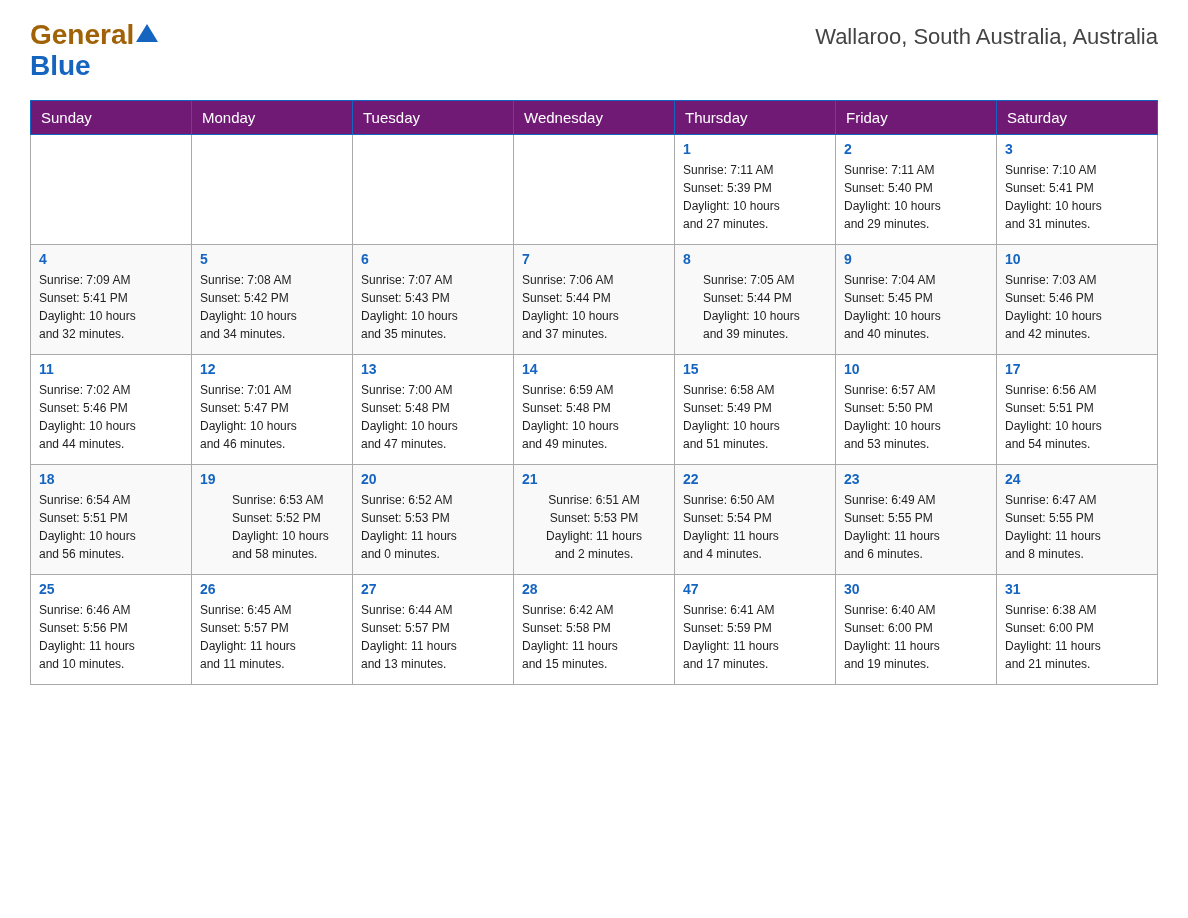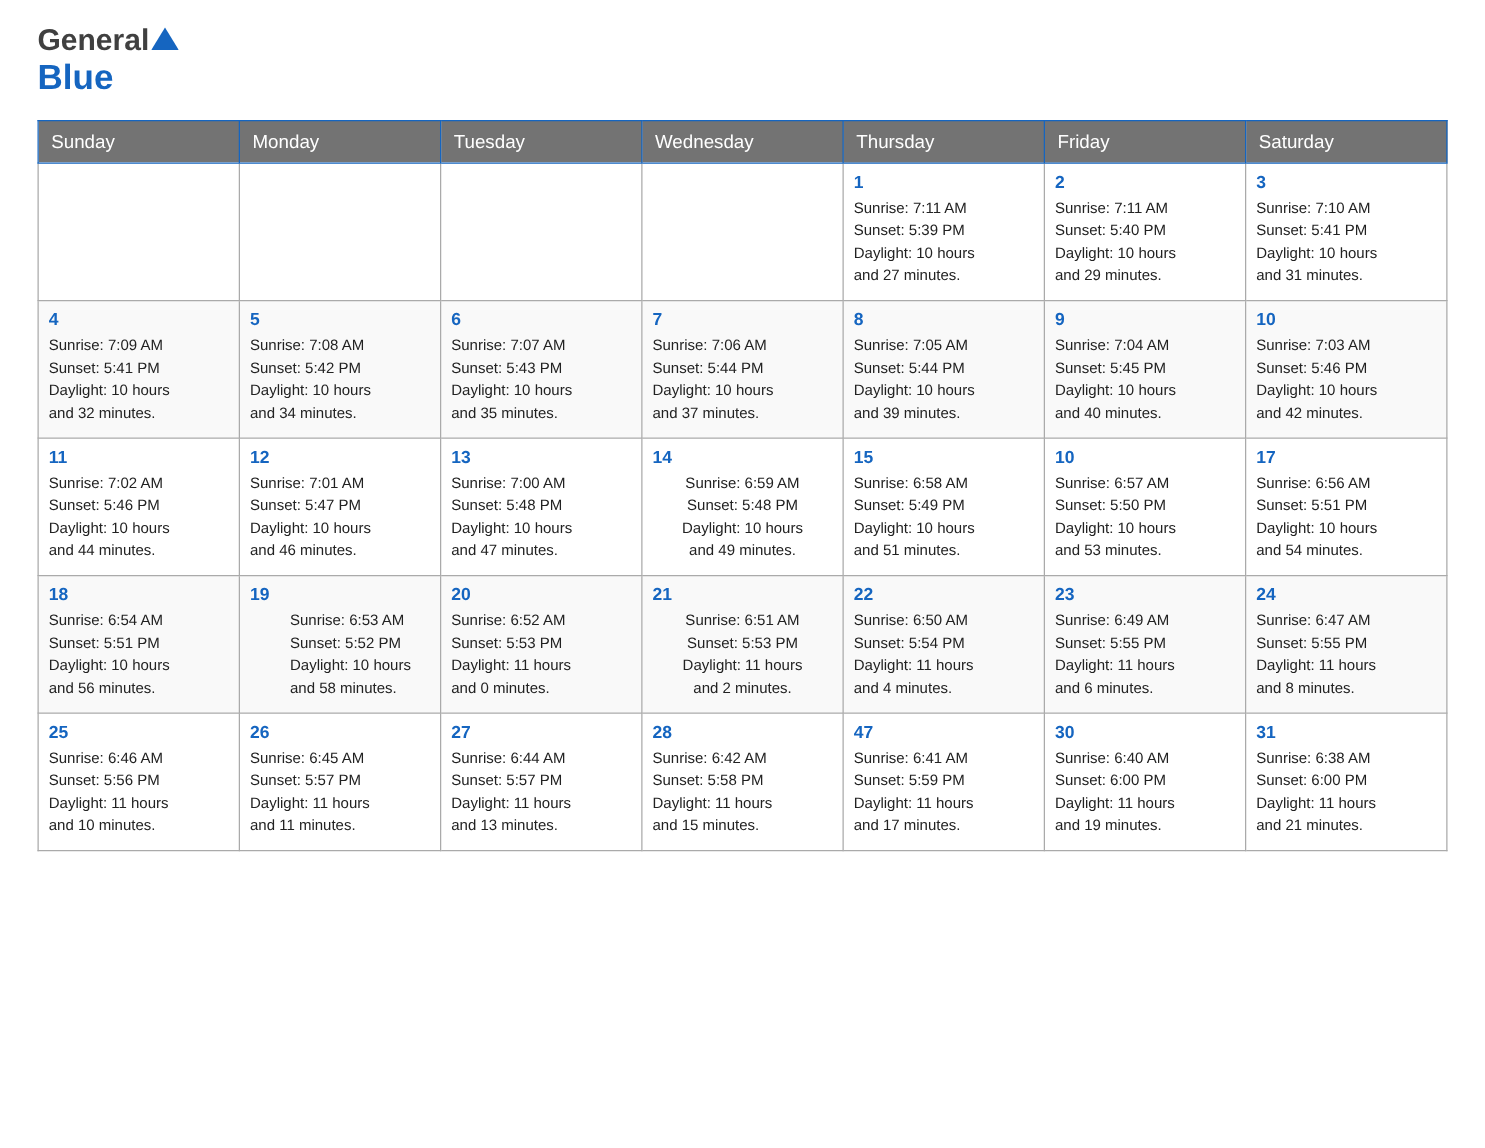--- a/index.html
+++ b/index.html
@@ -16,23 +16,23 @@
       justify-content: space-between;
       align-items: flex-start;
       margin-bottom: 18px;
     }
     .logo {
       display: flex;
       flex-direction: column;
       align-items: flex-start;
     }
     .logo-text {
-      font-size: 24px;
+      font-size: 28px;
       font-weight: bold;
-      color: #404040;
+      color: #a16207;
       line-height: 1.1;
     }
     .title-area {
       text-align: right;
     }
     .month-year {
       font-size: 52px;
       font-weight: 300;
       color: #222;
       line-height: 1.1;
@@ -41,21 +41,21 @@
       font-size: 22px;
       color: #444;
       margin-top: 4px;
     }
     table {
       width: 100%;
       border-collapse: collapse;
       table-layout: fixed;
     }
     thead tr th {
-      background-color: #737373;
+      background-color: #701a75;
       color: #ffffff;
       font-size: 15px;
       font-weight: normal;
       padding: 8px 10px;
       text-align: left;
       border: 1px solid #1565c0;
     }
     tbody tr td {
       border: 1px solid #aaa;
       vertical-align: top;
@@ -93,20 +93,21 @@
       <span style="display:inline-block; margin-left:2px;">
         
         <svg width="22" height="22" viewBox="0 0 22 22">
           <polygon points="11,2 22,20 0,20" fill="#1565c0"></polygon>
         </svg>
       </span>
     </div>
     <span class="logo-text" style="color:#1565c0; font-size:28px;">Blue</span>
   </div>
   <div class="title-area">
+    <div class="location">Wallaroo, South Australia, Australia</div>
   </div>
 </div>
 
 <table>
   <thead>
     <tr>
 
     <th>Sunday</th>
         <th>Monday</th>
         <th>Tuesday</th>
@@ -169,21 +170,21 @@
         </td>
         <td>
           <span class="day-num">7</span>
           <div class="day-info" style="white-space: pre-line;">Sunrise: 7:06 AM
 Sunset: 5:44 PM
 Daylight: 10 hours
 and 37 minutes.</div>
         </td>
         <td>
           <span class="day-num">8</span>
-          <div class="day-info" style="white-space: pre-line;">Sunrise: 7:05 AM
+          <div class="day-info" style="white-space: pre-line; margin-left: 20px;">Sunrise: 7:05 AM
 Sunset: 5:44 PM
 Daylight: 10 hours
 and 39 minutes.</div>
         </td>
         <td>
           <span class="day-num">9</span>
           <div class="day-info" style="white-space: pre-line;">Sunrise: 7:04 AM
 Sunset: 5:45 PM
 Daylight: 10 hours
 and 40 minutes.</div>
@@ -213,21 +214,21 @@
         </td>
         <td>
           <span class="day-num">13</span>
           <div class="day-info" style="white-space: pre-line;">Sunrise: 7:00 AM
 Sunset: 5:48 PM
 Daylight: 10 hours
 and 47 minutes.</div>
         </td>
         <td>
           <span class="day-num">14</span>
-          <div class="day-info" style="white-space: pre-line; text-align: center;">Sunrise: 6:59 AM
+          <div class="day-info" style="white-space: pre-line;">Sunrise: 6:59 AM
 Sunset: 5:48 PM
 Daylight: 10 hours
 and 49 minutes.</div>
         </td>
         <td>
           <span class="day-num">15</span>
           <div class="day-info" style="white-space: pre-line;">Sunrise: 6:58 AM
 Sunset: 5:49 PM
 Daylight: 10 hours
 and 51 minutes.</div>

